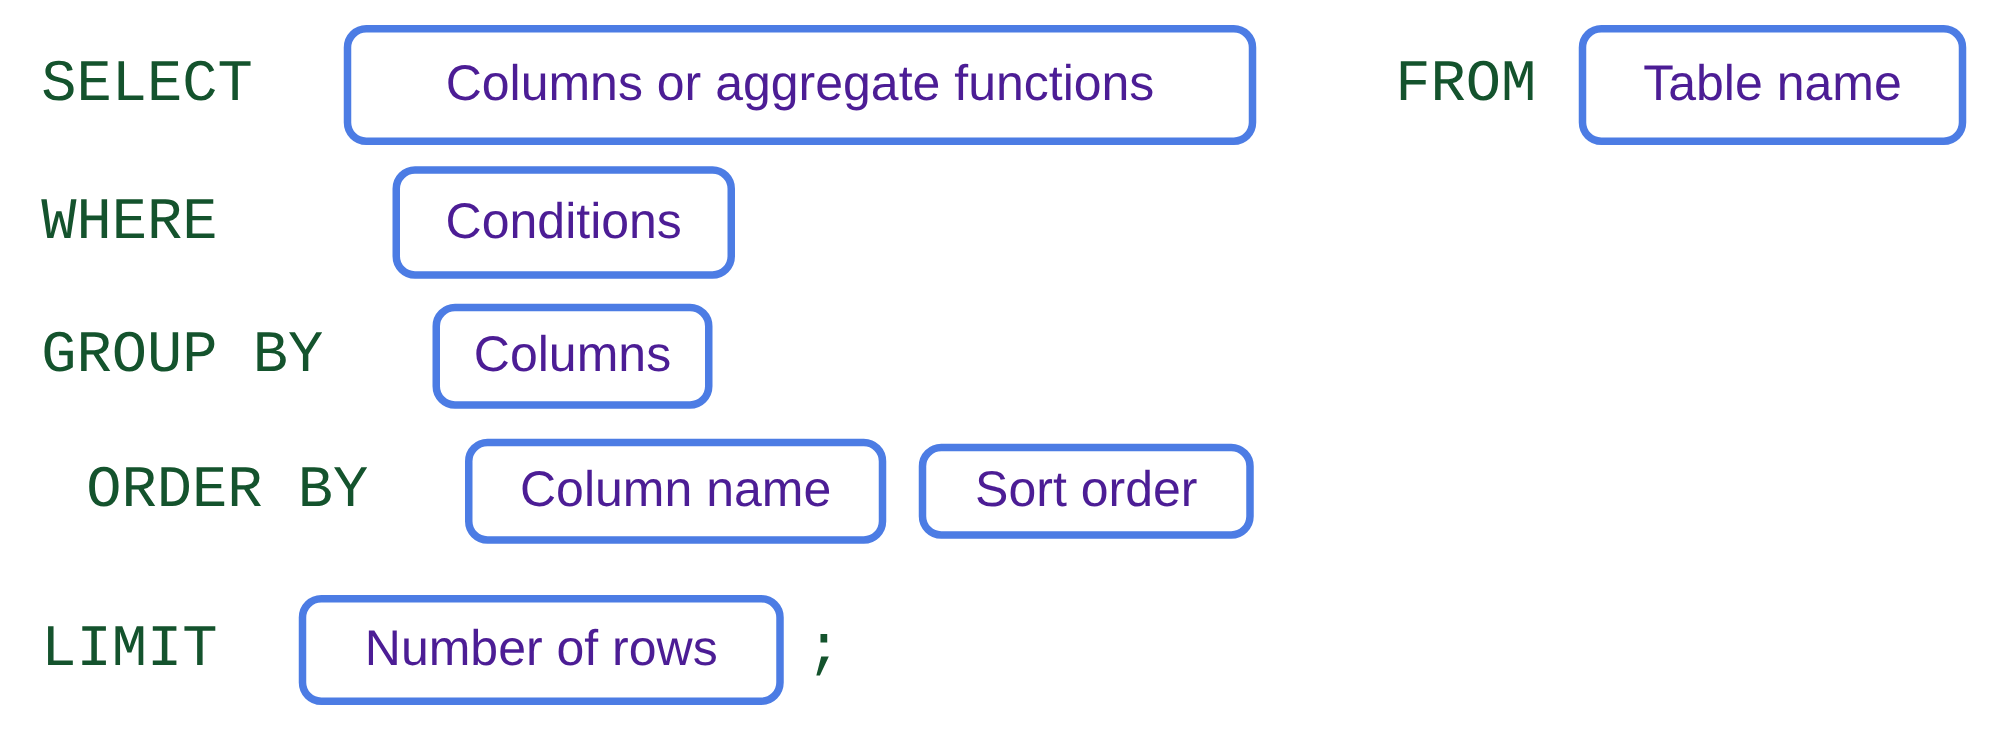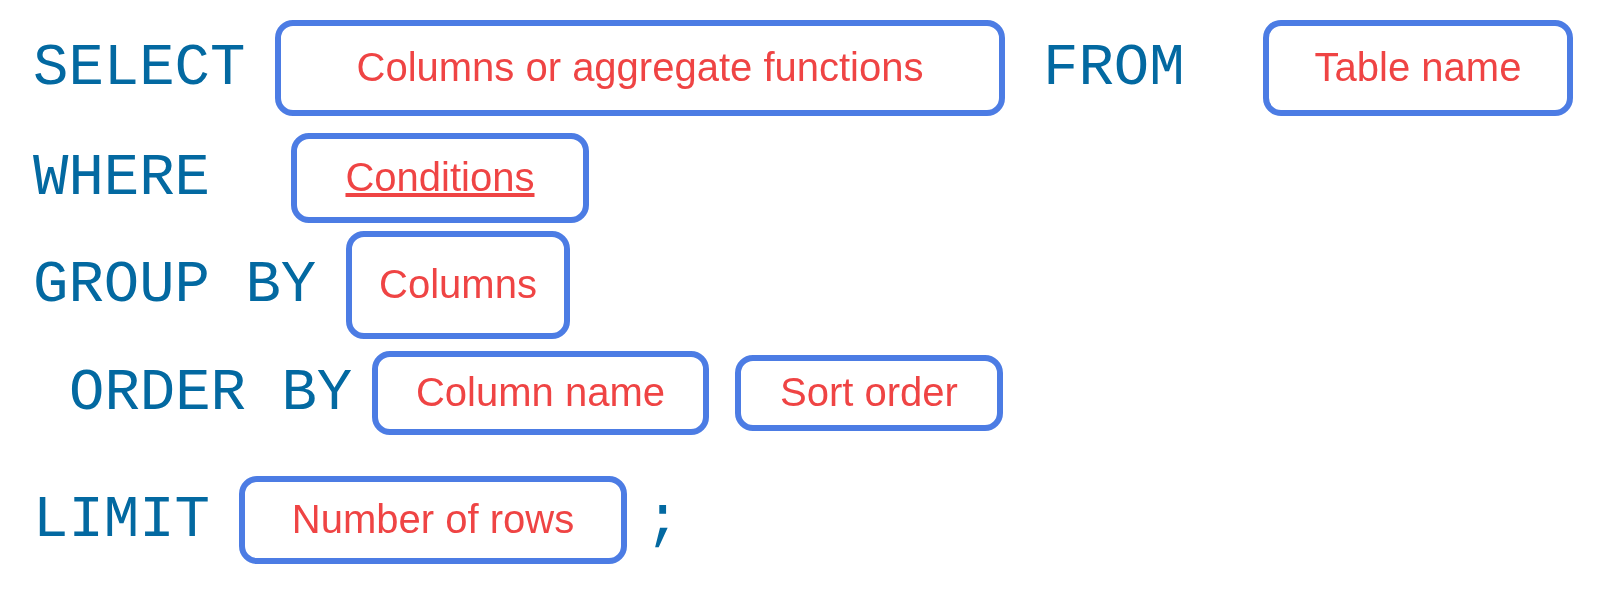--- a/index.html
+++ b/index.html
@@ -21,69 +21,69 @@
   }
   .row {
     position: absolute;
     left: 0;
     width: 1600px;
     display: flex;
     align-items: center;
   }
   .keyword-mono {
     font-family: "Liberation Mono", "DejaVu Sans Mono", monospace;
-    font-size: 59px;
+    font-size: 47px;
     line-height: 1;
-    color: #0369a1;
+    color: #14532d;
     white-space: pre;
     flex: 0 0 auto;
   }
   .slot {
     box-sizing: border-box;
     border: 6px solid #4c7ce4;
     border-radius: 18px;
     background: #ffffff;
     display: flex;
     align-items: center;
     justify-content: center;
     flex: 0 0 auto;
-    color: #ef4444;
+    color: #4c1d95;
     font-family: "Liberation Sans", sans-serif;
     font-size: 40px;
     line-height: 1;
     white-space: nowrap;
   }
   .slot-label {
     display: block;
     padding: 0 4px;
     transform: translateY(-1px);
   }
 
   
   #row-select      { top: 20px;  height: 96px; }
-  #row-where       { top: 133px; height: 90px; }
+  #row-where       { top: 133px; height: 90px; gap: 36px; }
   #row-group-by    { top: 243px; height: 84px; }
   #row-order-by    { top: 351px; height: 84px; padding-left: 36px; }
   #row-limit       { top: 476px; height: 88px; }
 
   .kw-indent { margin-left: 33px; }
 
   
   #row-select .kw-select { width: 242px; }
   #slot-select-columns   { width: 730px; height: 96px; margin-left: 0px; }
-  #row-select .kw-from   { width: 186px; margin-left: 38px; text-align: left; }
+  #row-select .kw-from   { width: 186px; margin-left: 38px; text-align: right; }
   #slot-select-table     { width: 310px; height: 96px; margin-left: 34px; }
 
   
   #row-where .kw-where   { width: 212px; }
-  #slot-where-conditions { width: 298px; height: 90px; margin-left: 46px; text-decoration: underline; }
+  #slot-where-conditions { width: 274px; height: 90px; margin-left: 33px; }
 
   
   #row-group-by .kw-group { width: 290px; }
-  #slot-group-columns     { width: 224px; height: 108px; margin-left: 23px; }
+  #slot-group-columns     { width: 224px; height: 84px; margin-left: 23px; }
 
   
   #row-order-by .kw-order { width: 290px; }
   #slot-order-column      { width: 337px; height: 84px; margin-left: 13px; }
   #slot-order-sort        { width: 268px; height: 76px; margin-left: 26px; }
 
   
   #row-limit .kw-limit    { width: 206px; }
   #slot-limit-rows        { width: 388px; height: 88px; margin-left: 0px; }
   #row-limit .semicolon   { margin-left: 18px; }

